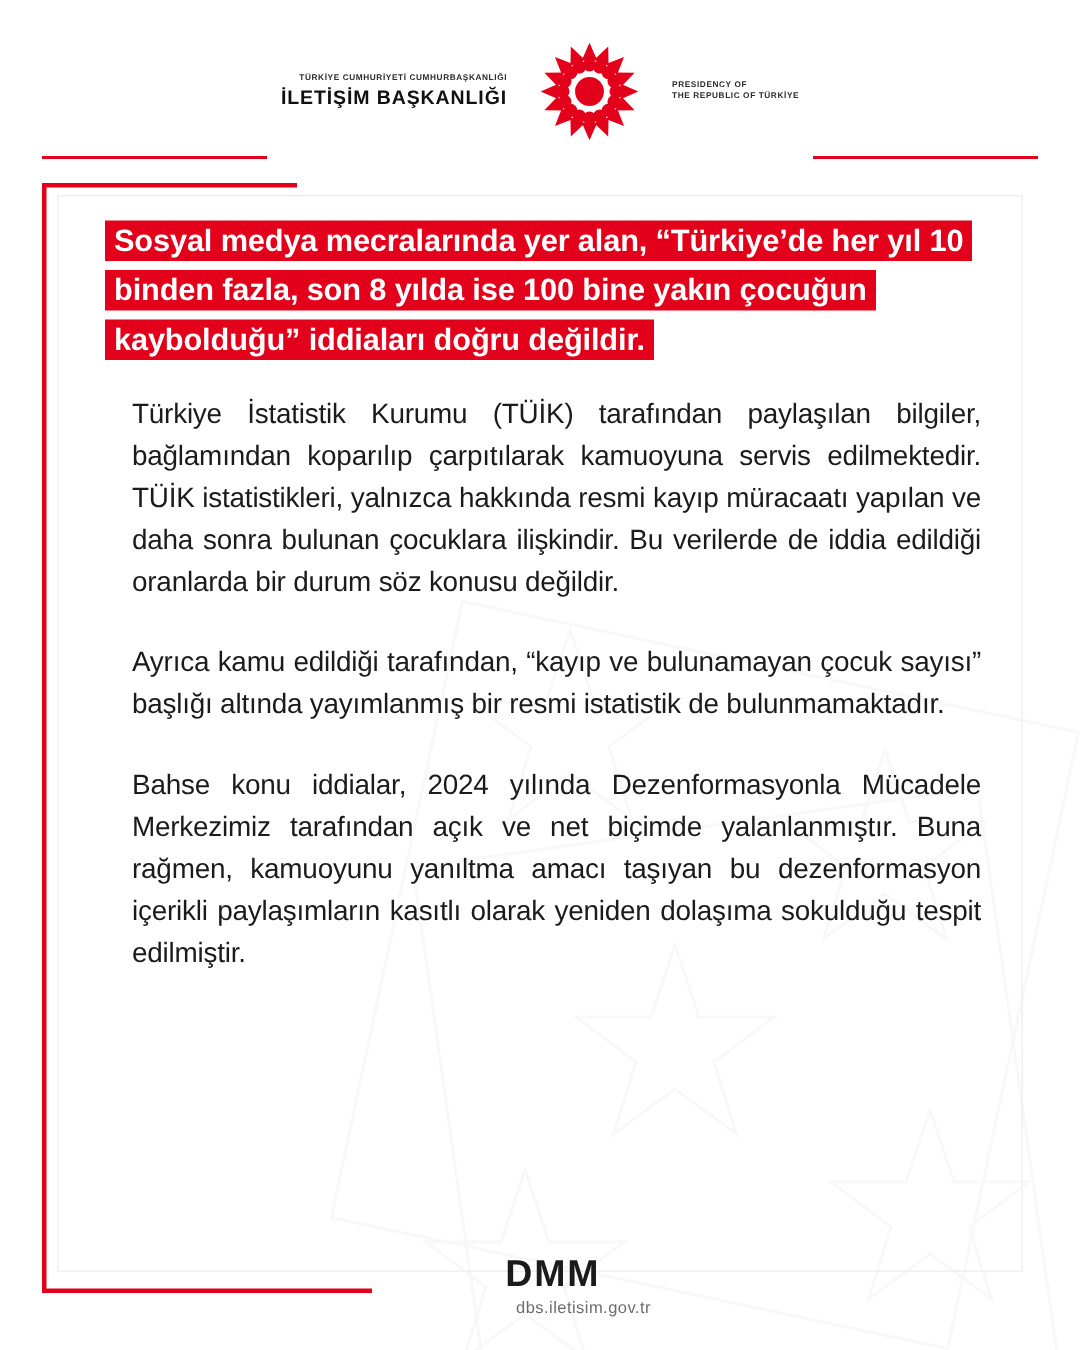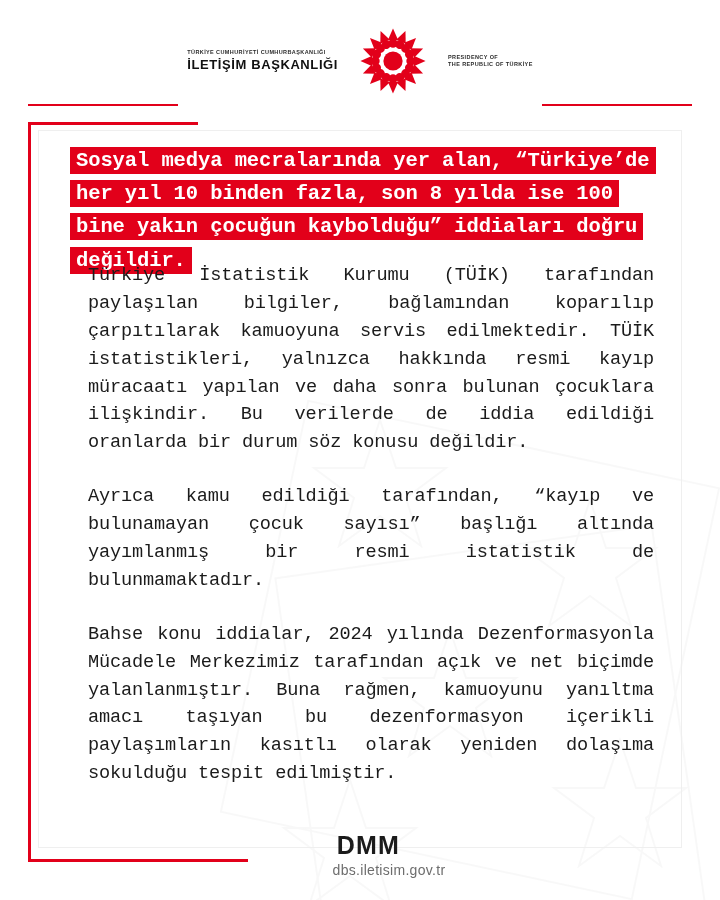--- a/index.html
+++ b/index.html
@@ -34,21 +34,21 @@
   .header {
     position: relative;
     height: 108px;
     display: flex;
     align-items: center;
     justify-content: center;
     gap: 18px;
     padding-top: 14px;
   }
   .header-left {
-    text-align: left;
+    text-align: right;
     line-height: 1.15;
   }
   .header-left .tiny {
     font-size: 5.5px;
     letter-spacing: 0.4px;
     color: #2b2b2b;
     font-weight: bold;
     white-space: nowrap;
   }
   .header-left .big {
@@ -91,21 +91,20 @@
   .header-rule.left  { left: 28px;  width: 150px; }
   .header-rule.right { right: 28px; width: 150px; }
 
   
   .frame {
     position: absolute;
     left: 28px;
     top: 122px;
     width: 664px;
     height: 740px;
-    font-family: Liberation Mono, monospace;
   }
   
   .frame-bar-left {
     position: absolute;
     left: 0; top: 0;
     width: 3px; height: 100%;
     background: #e2001a;
   }
   
   .frame-bar-top {
@@ -177,21 +176,21 @@
   }
   .footer .dmm {
     font-size: 25px;
     font-weight: bold;
     letter-spacing: 1.2px;
     color: #1b1b1b;
     line-height: 1;
   }
   .footer .site {
     margin-top: 4px;
-    font-size: 14px;
+    font-size: 11px;
     color: #6d6d6d;
     letter-spacing: 0.3px;
     padding-left: 41px;
   }
 </style>
 </head>
 <body>
 
 <div class="page">
 

